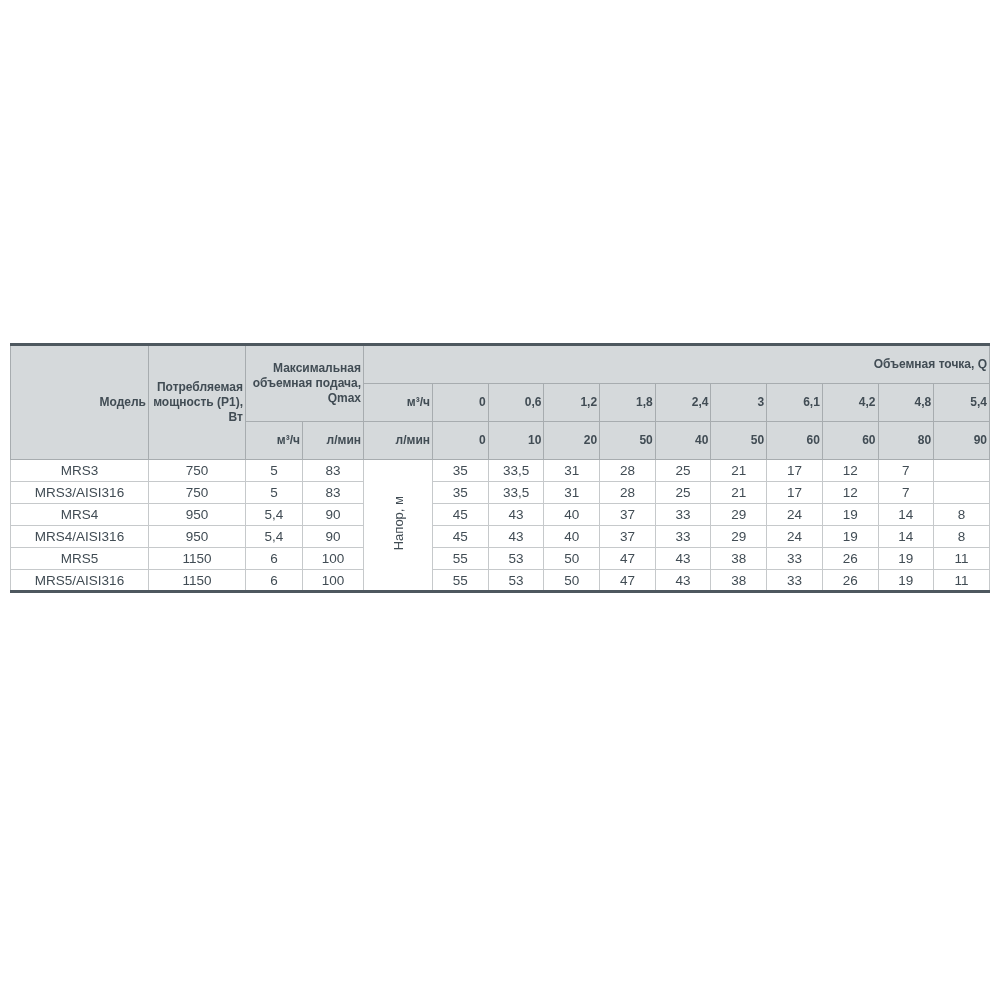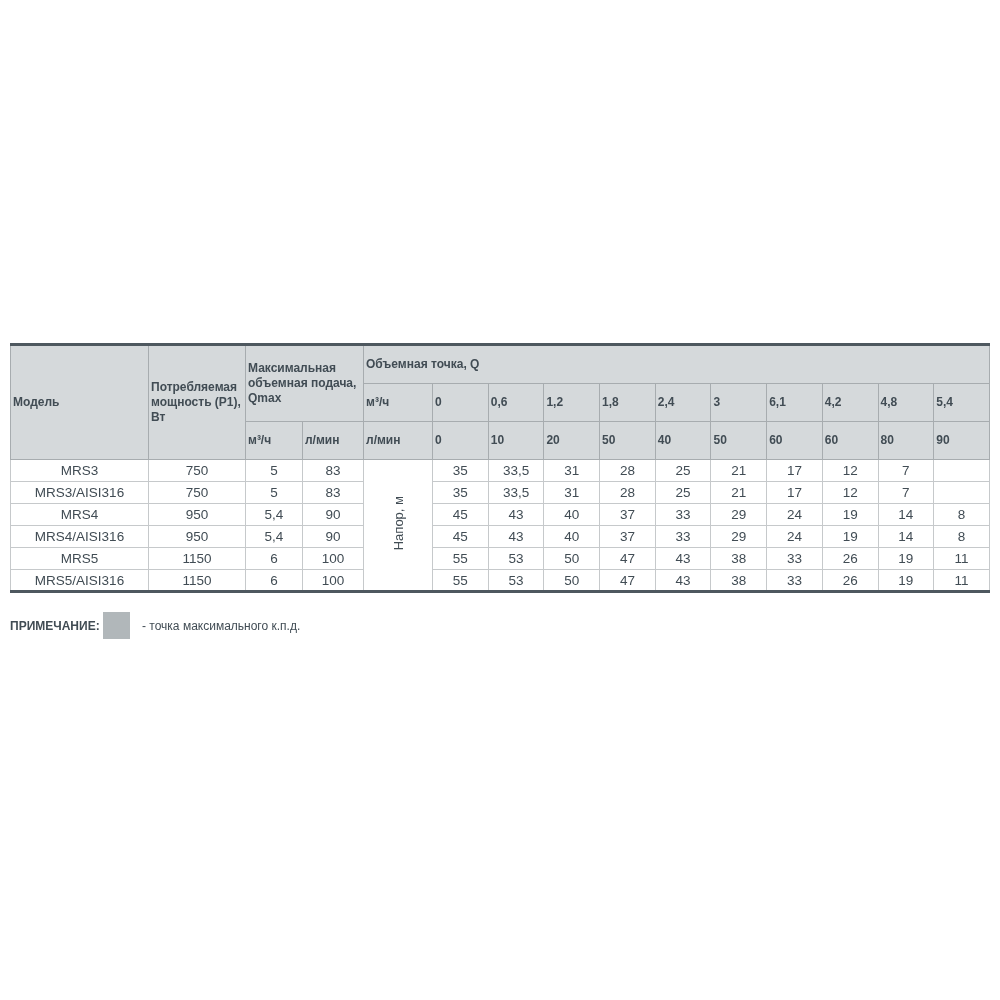--- a/index.html
+++ b/index.html
@@ -20,21 +20,21 @@
   table.spec{
     position:absolute;left:10px;top:343px;width:979px;
     border-collapse:collapse;table-layout:fixed;
     border-top:3px solid var(--thick);
     border-bottom:3px solid var(--thick);
   }
   table.spec th{
     background:var(--header-bg);
     border:1px solid var(--hborder);
     font-weight:bold;font-size:12px;line-height:1.25;
-    text-align:left;vertical-align:middle;padding:11px 2px;
+    text-align:right;vertical-align:middle;padding:11px 2px;
     color:var(--text);
   }
   table.spec td{
     background:#ffffff;
     border:1px solid var(--bborder);
     font-size:13.5px;text-align:center;vertical-align:middle;
     color:var(--text);padding:0 2px;
   }
   tr.rA{height:24px;}
   tr.rB{height:28px;}
@@ -212,20 +212,15 @@
         <td class="hl">38</td>
         <td class="hl">33</td>
         <td>26</td>
         <td>19</td>
         <td>11</td>
       </tr>
     </tbody>
   </table>
 
   <div class="note">
-    <div class="note-line1">
-      <span class="note-label">ПРИМЕЧАНИЕ:</span>
-      <span class="swatch"></span>
-      <span class="note-text1">- точка максимального к.п.д.</span>
-    </div>
   </div>
 
 </div>
 
 </body></html>

